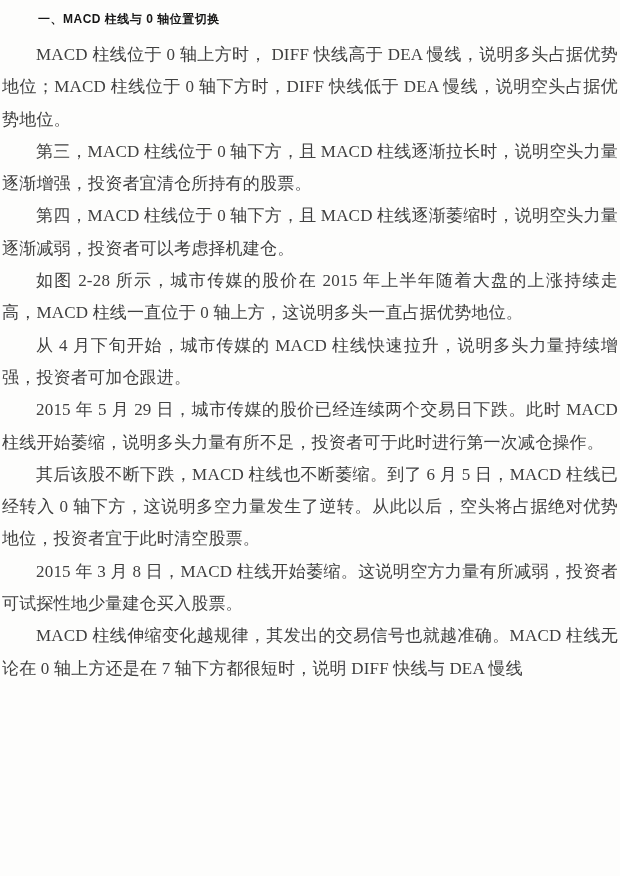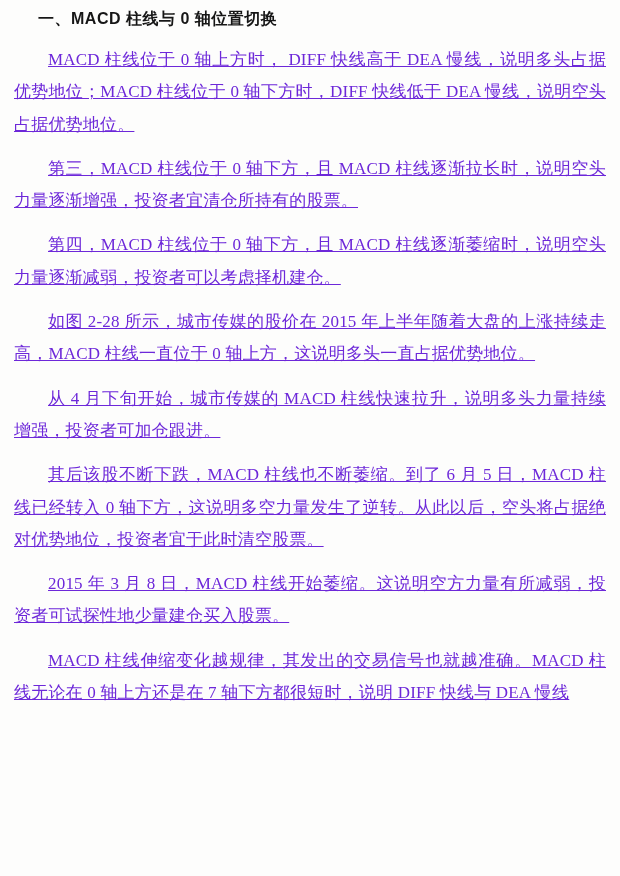--- a/index.html
+++ b/index.html
@@ -14,48 +14,48 @@
     box-sizing: border-box;
     margin: 0;
     padding: 3px 2px 0 2px;
     background: #fdfdfc;
     color: #1b1b1b;
     overflow: hidden;
     font-family: "Liberation Serif", "DejaVu Serif", serif;
   }
   .section-heading {
     font-family: "Liberation Sans", "DejaVu Sans", sans-serif;
-    font-size: 16px;
+    font-size: 12px;
     font-weight: 700;
     line-height: 26px;
     letter-spacing: 0.5px;
     margin: 3px 0 7px 36px;
     color: #161616;
   }
   .body-text p {
-    margin: 12px;
+    margin: 0;
     font-size: 17px;
     line-height: 32.3px;
     text-indent: 2em;
     text-align: justify;
     text-justify: inter-character;
     letter-spacing: 0.2px;
-    color: #6d28d9;
-    text-decoration: underline;
+    color: #404040;
   }
 </style>
 </head>
 <body>
 
 <div class="page">
   <h1 class="section-heading">一、MACD 柱线与 0 轴位置切换</h1>
 
   <div class="body-text">
     <p>MACD 柱线位于 0 轴上方时， DIFF 快线高于 DEA 慢线，说明多头占据优势地位；MACD 柱线位于 0 轴下方时，DIFF 快线低于 DEA 慢线，说明空头占据优势地位。</p>
     <p>第三，MACD 柱线位于 0 轴下方，且 MACD 柱线逐渐拉长时，说明空头力量逐渐增强，投资者宜清仓所持有的股票。</p>
     <p>第四，MACD 柱线位于 0 轴下方，且 MACD 柱线逐渐萎缩时，说明空头力量逐渐减弱，投资者可以考虑择机建仓。</p>
     <p>如图 2-28 所示，城市传媒的股价在 2015 年上半年随着大盘的上涨持续走高，MACD 柱线一直位于 0 轴上方，这说明多头一直占据优势地位。</p>
     <p>从 4 月下旬开始，城市传媒的 MACD 柱线快速拉升，说明多头力量持续增强，投资者可加仓跟进。</p>
+    <p>2015 年 5 月 29 日，城市传媒的股价已经连续两个交易日下跌。此时 MACD 柱线开始萎缩，说明多头力量有所不足，投资者可于此时进行第一次减仓操作。</p>
     <p>其后该股不断下跌，MACD 柱线也不断萎缩。到了 6 月 5 日，MACD 柱线已经转入 0 轴下方，这说明多空力量发生了逆转。从此以后，空头将占据绝对优势地位，投资者宜于此时清空股票。</p>
     <p>2015 年 3 月 8 日，MACD 柱线开始萎缩。这说明空方力量有所减弱，投资者可试探性地少量建仓买入股票。</p>
     <p>MACD 柱线伸缩变化越规律，其发出的交易信号也就越准确。MACD 柱线无论在 0 轴上方还是在 7 轴下方都很短时，说明 DIFF 快线与 DEA 慢线</p>
   </div>
 </div>
 
 </body></html>

